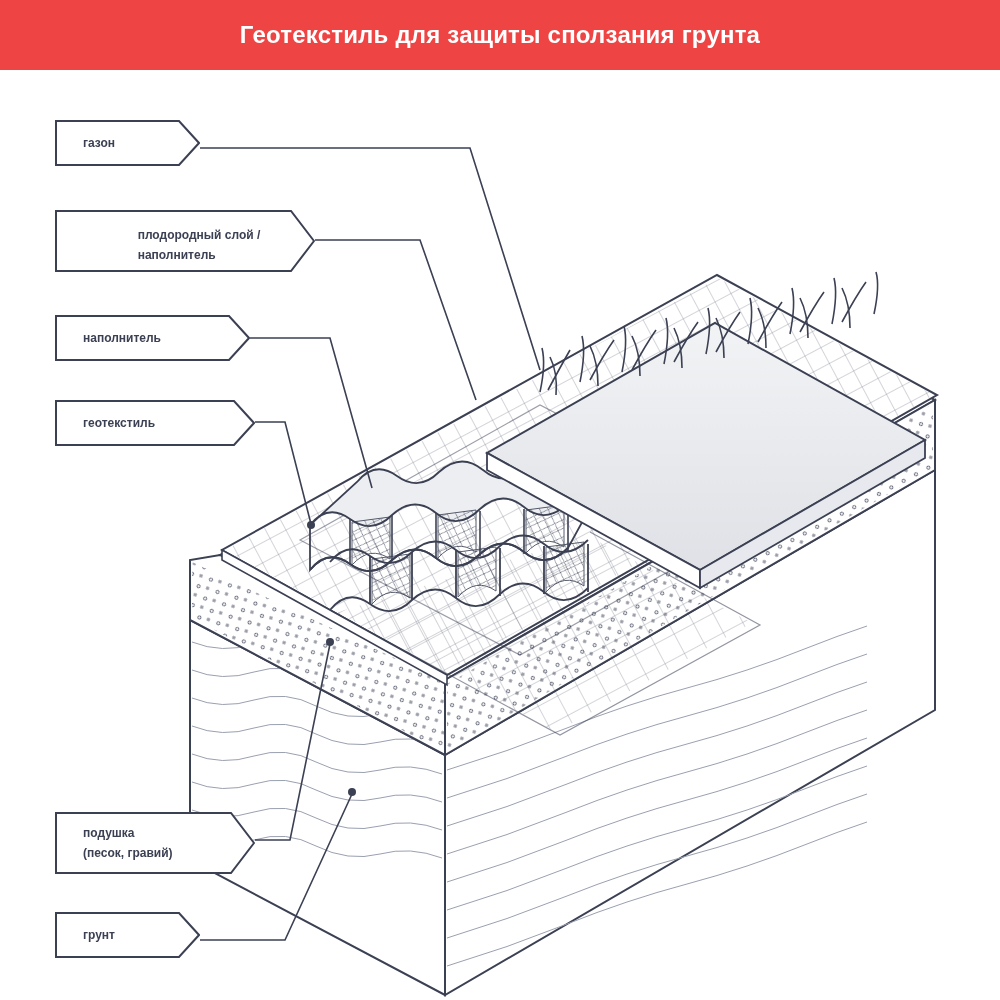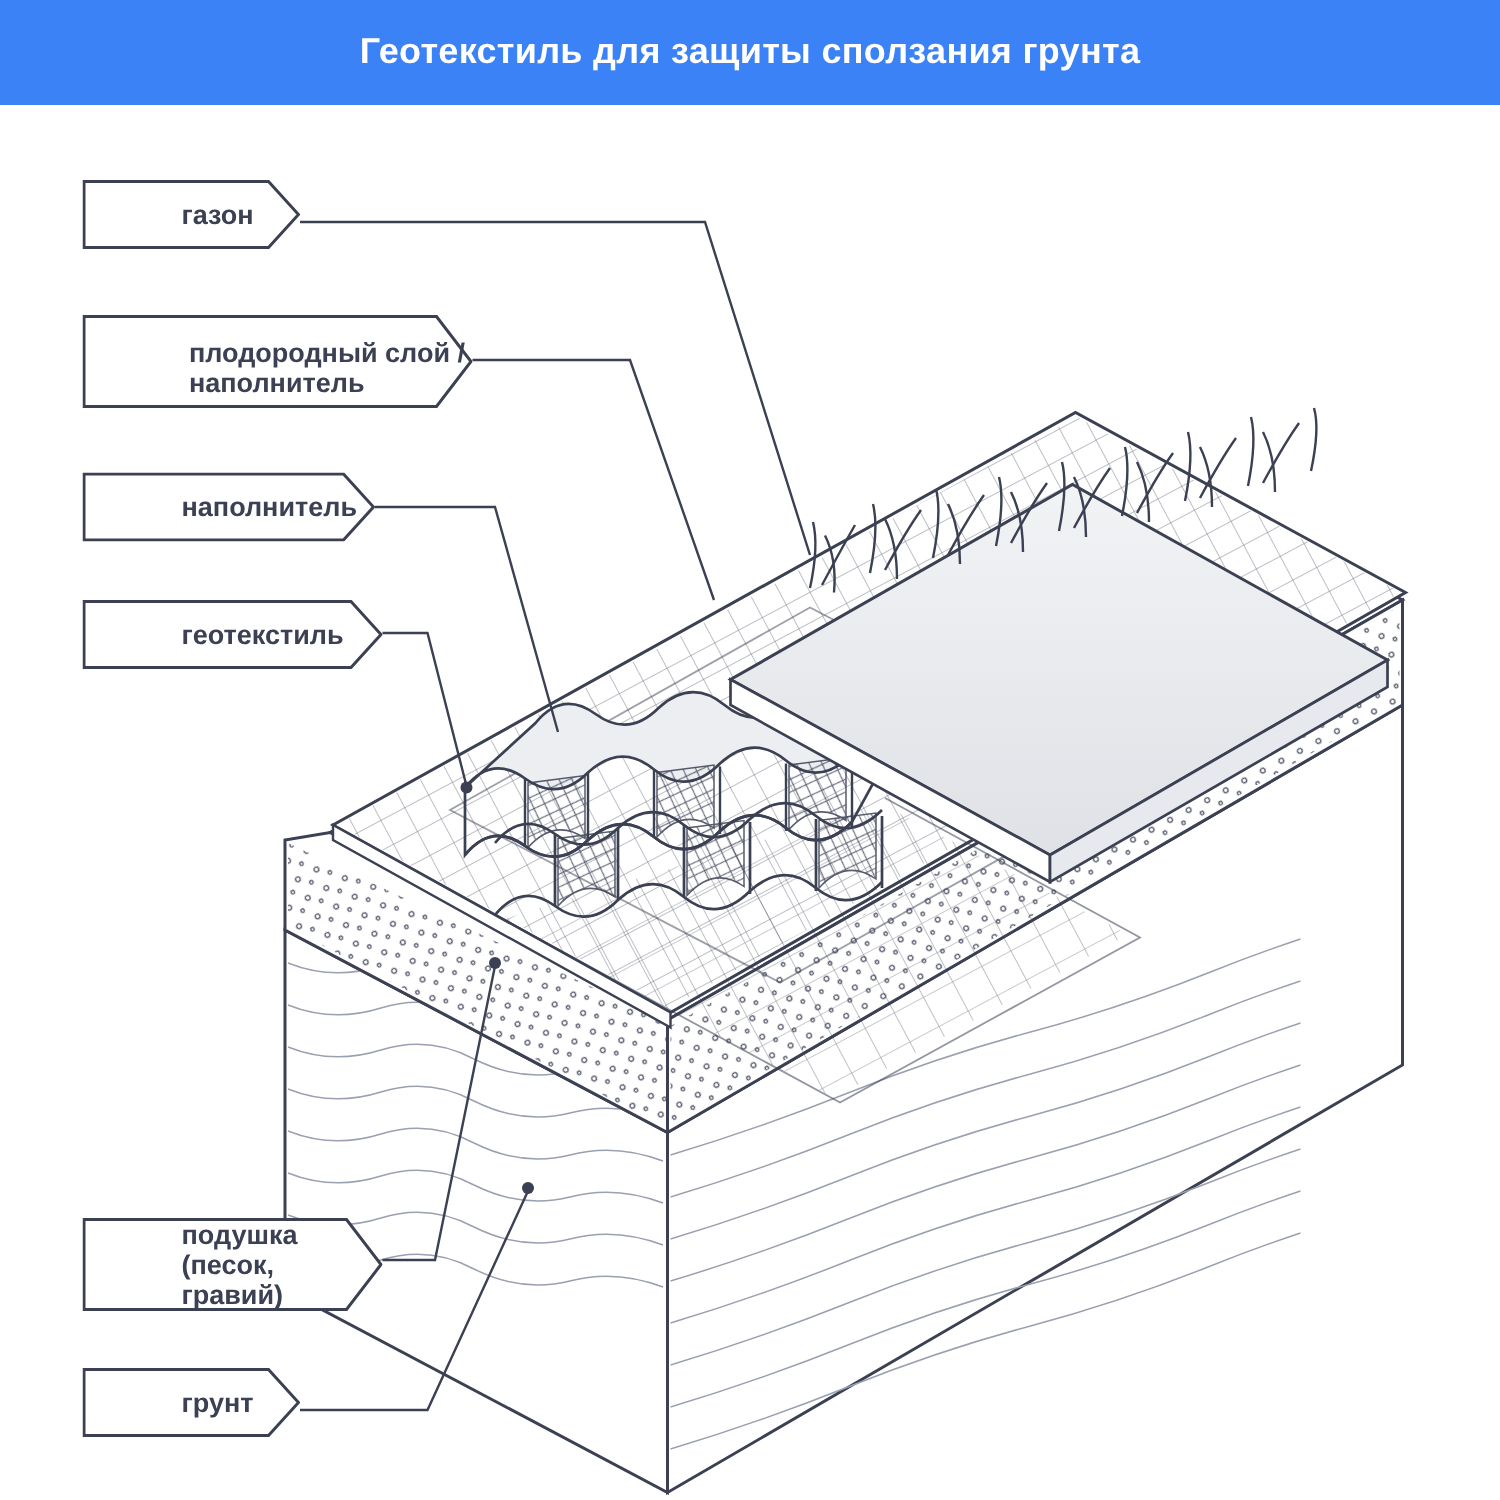--- a/index.html
+++ b/index.html
@@ -19,21 +19,21 @@
     width: 1000px;
     height: 1000px;
     background: #ffffff;
   }
   
   #header-bar {
     position: absolute;
     left: 0; top: 0;
     width: 1000px;
     height: 70px;
-    background: #3b82f6;
+    background: #ef4444;
     display: flex;
     align-items: center;
     justify-content: center;
   }
   #header-title {
     color: #ffffff;
     font-size: 24px;
     font-weight: bold;
     letter-spacing: 0.2px;
     text-align: center;
@@ -50,27 +50,26 @@
   .label {
     position: absolute;
     display: flex;
     align-items: center;
     box-sizing: border-box;
   }
   .label .label-text {
     position: relative;
     z-index: 2;
     color: #3b4053;
-    font-size: 18px;
+    font-size: 12px;
     font-weight: bold;
     line-height: 20px;
     padding-left: 28px;
     white-space: pre-line;
     font-family: "Liberation Sans", sans-serif;
-    margin-left: 38px;
   }
   .label svg.tagshape {
     position: absolute;
     left: 0; top: 0;
     z-index: 1;
   }
 </style>
 </head>
 <body>
 

